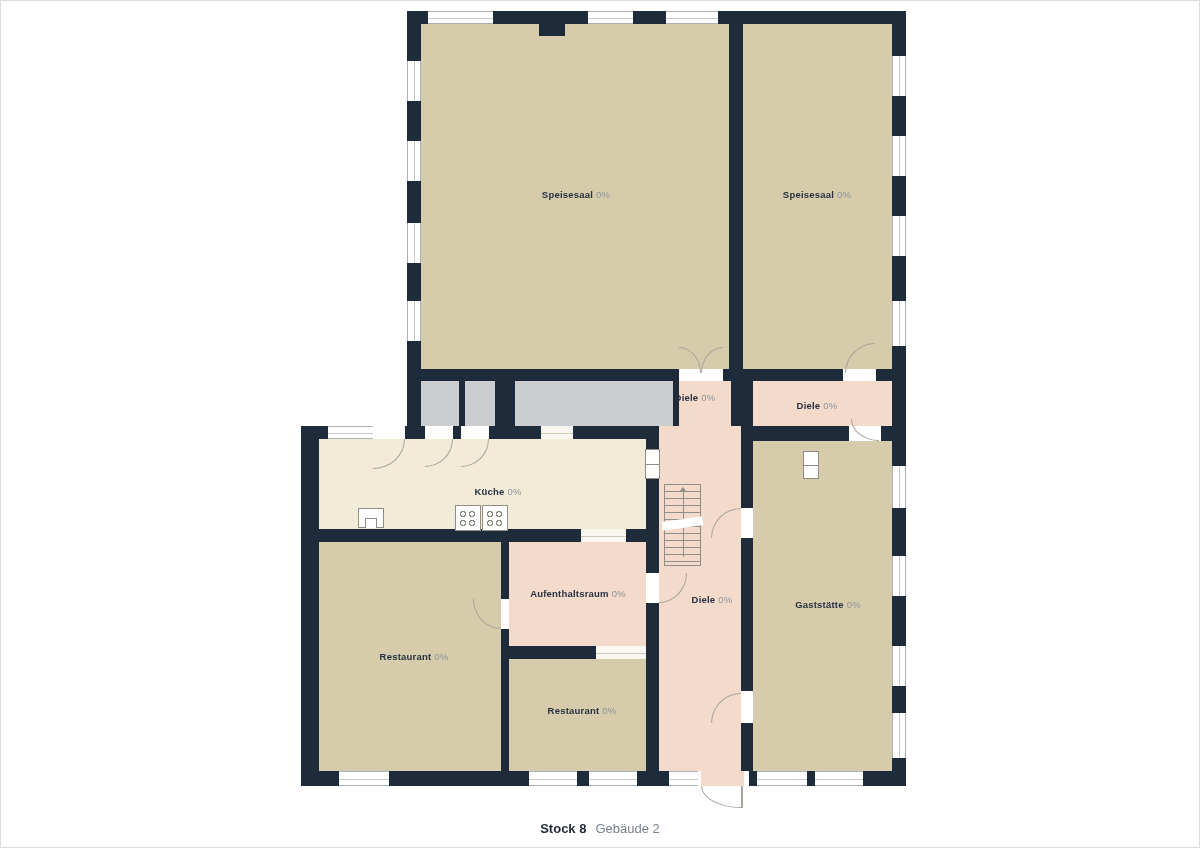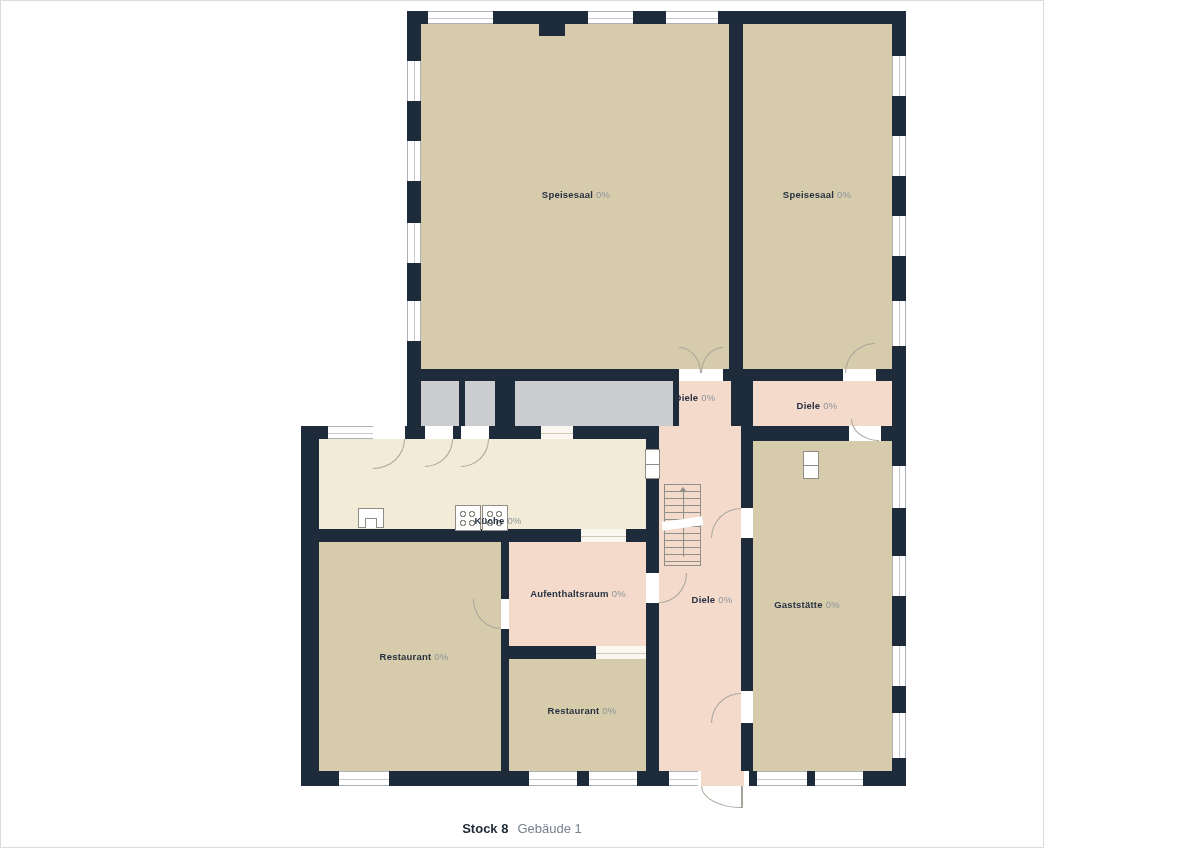--- a/index.html
+++ b/index.html
@@ -1,16 +1,16 @@
 <!DOCTYPE html>
 <html><head>
 <meta charset="utf-8">
 <style>
   html,body{margin:0;padding:0;background:#fff;}
-  .page{position:relative;width:1044px;height:848px;background:#ffffff;
+  .page{position:relative;width:1200px;height:848px;background:#ffffff;
         border:1px solid #d9dde1;box-sizing:border-box;overflow:hidden;
         font-family:"Liberation Sans",sans-serif;}
   .room,.w,.win-v,.win-h,.open-h,.arc,.fix,.leaf{position:absolute;box-sizing:border-box;}
   .w{background:#1d2b3a;}
   .room.beige{background:#d6ccab;}
   .room.pink{background:#f3dacb;}
   .room.cream{background:#f1ebd8;}
   .room.gray{background:#cbcdd1;}
   .win-v{background:#fff;border-left:1px solid #adb2b8;border-right:1px solid #adb2b8;}
   .win-v::after{content:"";position:absolute;left:50%;top:0;bottom:0;width:1px;background:#c6cacf;}
@@ -188,36 +188,36 @@
   </div>
   <div class="room-label" style="left:816px;top:194px">
     <span>Speisesaal</span><span class="pct">0%</span>
   </div>
   <div class="room-label" style="left:694px;top:397px">
     <span>Diele</span><span class="pct">0%</span>
   </div>
   <div class="room-label" style="left:816px;top:405px">
     <span>Diele</span><span class="pct">0%</span>
   </div>
-  <div class="room-label" style="left:497px;top:520px">
+  <div class="room-label" style="left:497px;top:491px">
     <span>Küche</span><span class="pct">0%</span>
   </div>
   <div class="room-label" style="left:577px;top:593px">
     <span>Aufenthaltsraum</span><span class="pct">0%</span>
   </div>
   <div class="room-label" style="left:711px;top:599px">
     <span>Diele</span><span class="pct">0%</span>
   </div>
-  <div class="room-label" style="left:806px;top:604px">
+  <div class="room-label" style="left:827px;top:604px">
     <span>Gaststätte</span><span class="pct">0%</span>
   </div>
   <div class="room-label" style="left:413px;top:656px">
     <span>Restaurant</span><span class="pct">0%</span>
   </div>
   <div class="room-label" style="left:581px;top:710px">
     <span>Restaurant</span><span class="pct">0%</span>
   </div>
 
   <div class="caption">
-    <span class="floor">Stock 8</span><span class="bld">Gebäude 1</span>
+    <span class="floor">Stock 8</span><span class="bld">Gebäude 2</span>
   </div>
 
 </div>
 
 </body></html>

